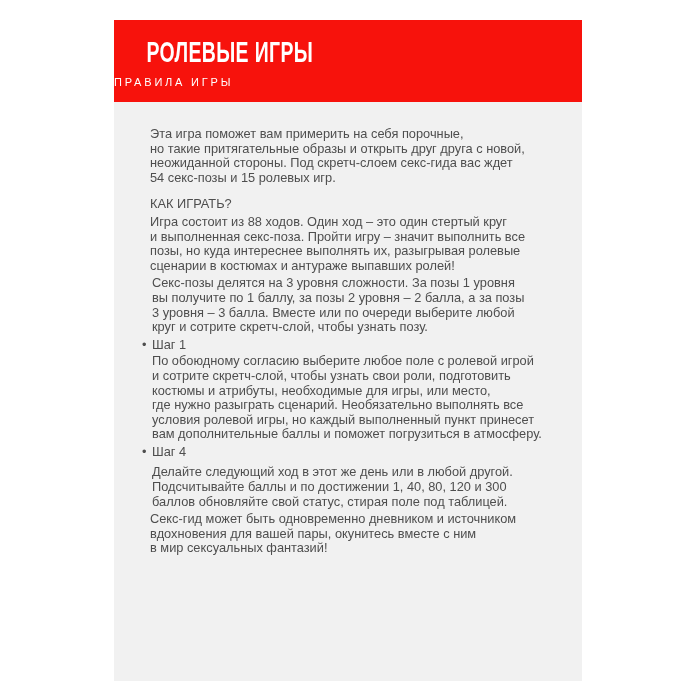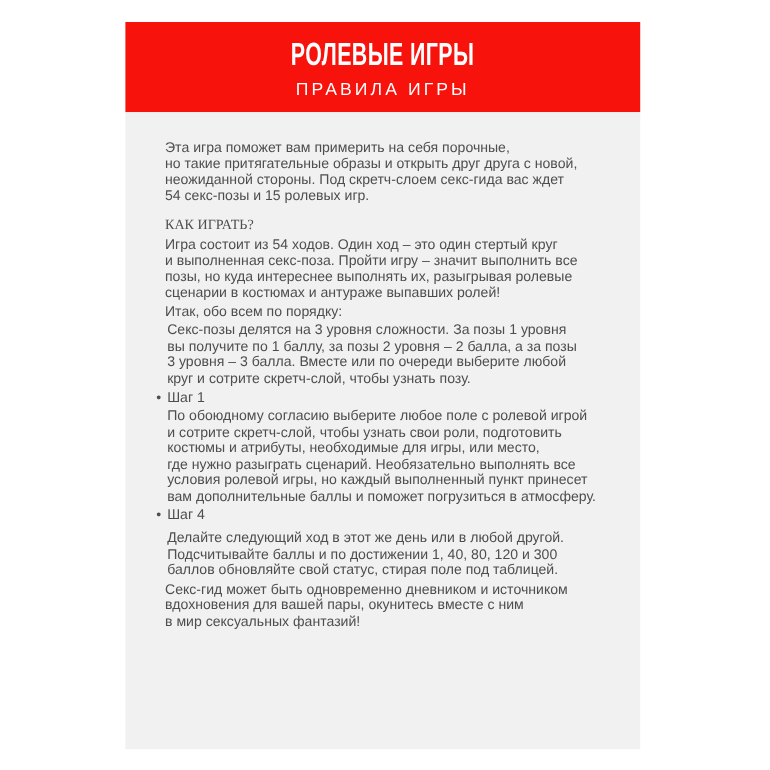--- a/index.html
+++ b/index.html
@@ -22,57 +22,57 @@
     left: 114px;
     top: 20px;
     width: 468px;
     height: 661px;
   }
   .banner {
     height: 82px;
     background: #f7120c;
     display: flex;
     flex-direction: column;
-    align-items: center;
+    align-items: flex-start;
     justify-content: center;
   }
   .banner-title {
     color: #ffffff;
     font-weight: bold;
     font-size: 27px;
     line-height: 1;
     letter-spacing: 0.5px;
     transform: scaleX(0.72) scaleY(1.08);
     transform-origin: center;
     white-space: nowrap;
     margin-top: 4px;
   }
   .banner-sub {
     color: #ffffff;
-    font-size: 16px;
+    font-size: 11px;
     letter-spacing: 2.8px;
     margin-top: 10px;
     white-space: nowrap;
   }
   .cardbody {
     box-sizing: border-box;
     height: 579px;
     background: #f1f1f1;
     padding: 25px 18px 0 36px;
     color: #4e4e4e;
     font-size: 12.8px;
     line-height: 14.6px;
     overflow: hidden;
   }
   .para {
     margin: 0 0 3px 0;
     white-space: pre-line;
   }
   .para.intro { margin-bottom: 12px; }
-  .para.heading { margin-bottom: 3px; font-family: Liberation Serif, serif; }
+  .para.heading { margin-bottom: 3px; }
   .para.order-line { margin-bottom: 2px; }
   .step-title {
     position: relative;
     margin: 2px 0 2px 2px;
   }
   .step-title::before {
     content: "\2022";
     position: absolute;
     left: -10px;
     top: 0;
@@ -98,26 +98,25 @@
 
     <div class="cardbody">
 
       <div class="para intro">Эта игра поможет вам примерить на себя порочные,
 но такие притягательные образы и открыть друг друга с новой,
 неожиданной стороны. Под скретч-слоем секс-гида вас ждет
 54 секс-позы и 15 ролевых игр.</div>
 
       <div class="para heading">КАК ИГРАТЬ?</div>
 
-      <div class="para">Игра состоит из 54 ходов. Один ход – это один стертый круг
+      <div class="para">Игра состоит из 88 ходов. Один ход – это один стертый круг
 и выполненная секс-поза. Пройти игру – значит выполнить все
 позы, но куда интереснее выполнять их, разыгрывая ролевые
 сценарии в костюмах и антураже выпавших ролей!</div>
 
-      <div class="para order-line">Итак, обо всем по порядку:</div>
 
       <div>
       </div>
 
       <div>
         <div class="step-text">Секс-позы делятся на 3 уровня сложности. За позы 1 уровня
 вы получите по 1 баллу, за позы 2 уровня – 2 балла, а за позы
 3 уровня – 3 балла. Вместе или по очереди выберите любой
 круг и сотрите скретч-слой, чтобы узнать позу.</div>
       </div>

